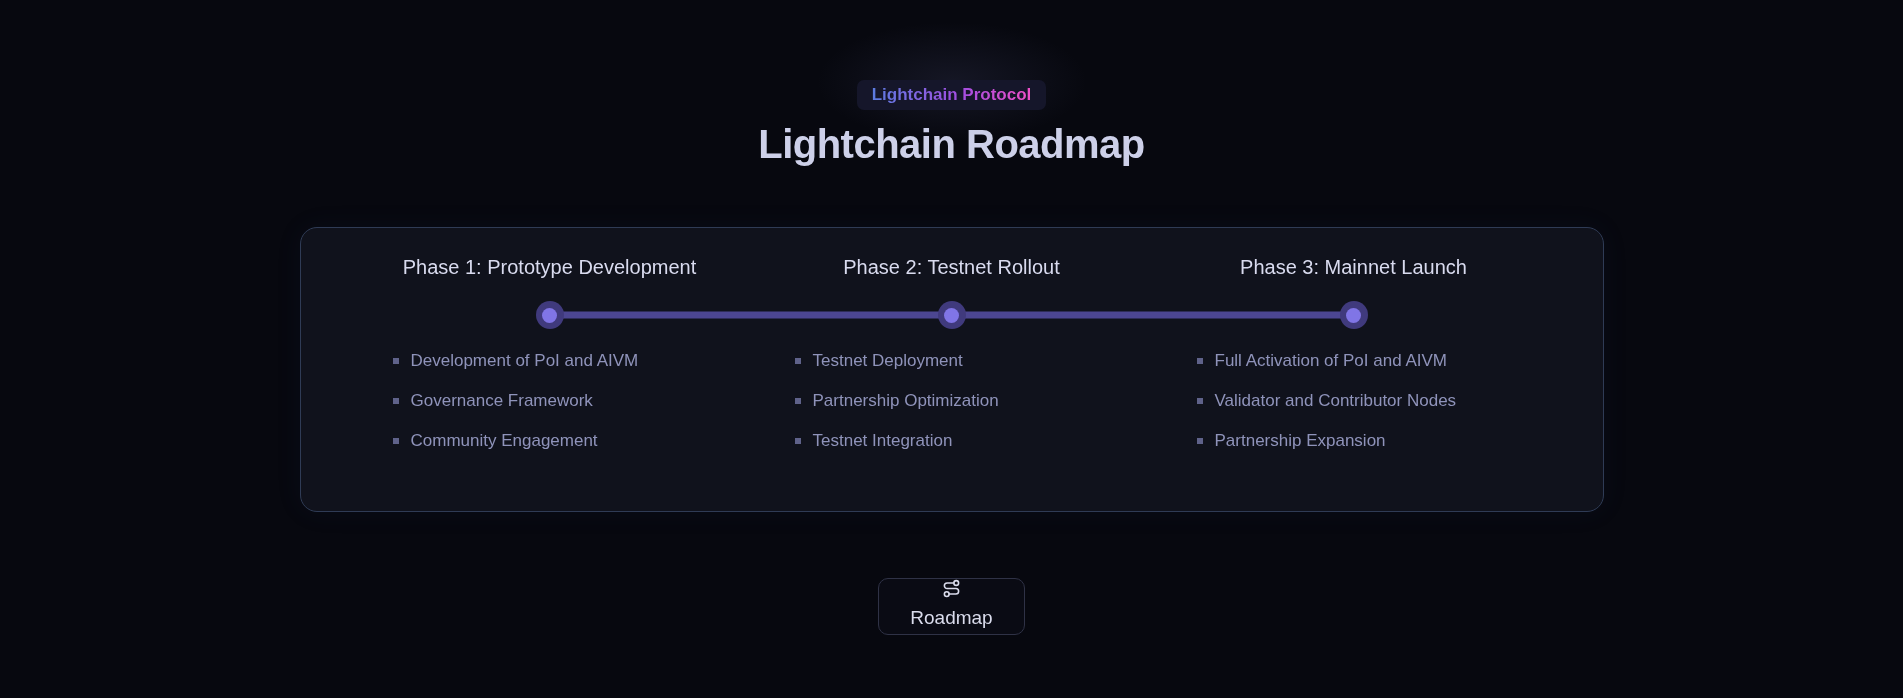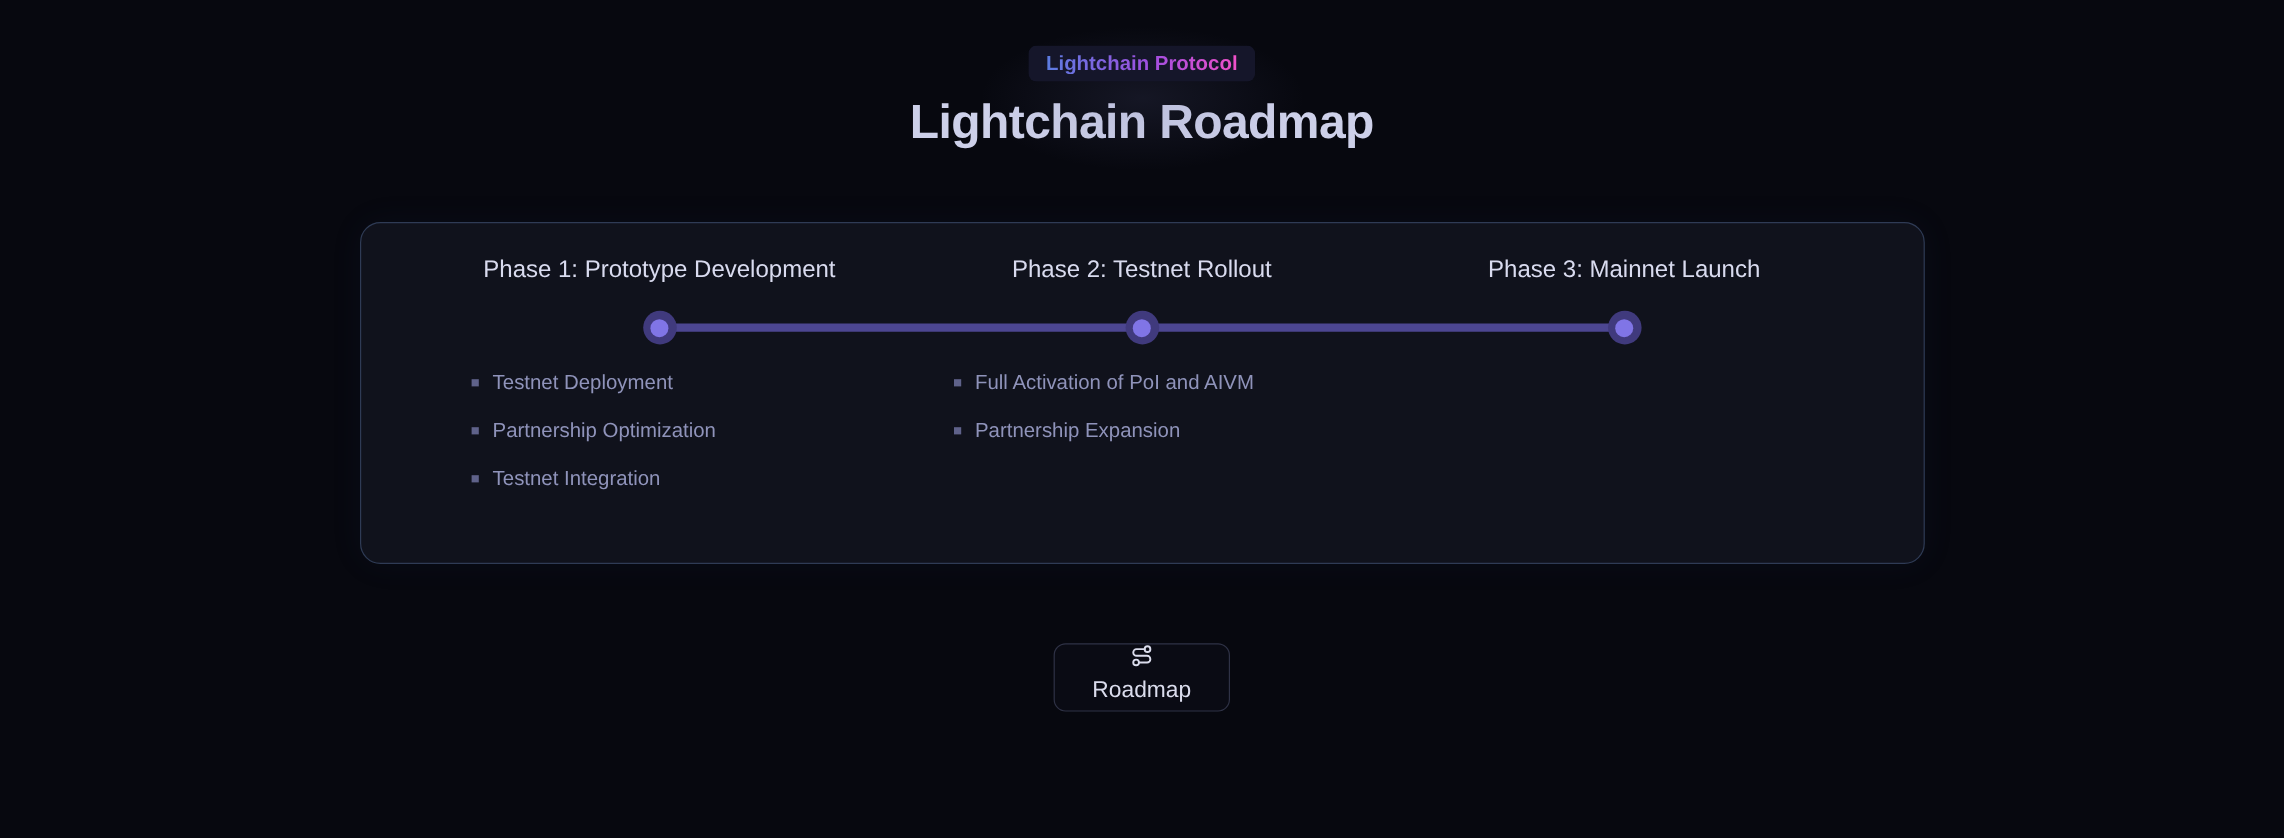--- a/index.html
+++ b/index.html
@@ -24,21 +24,21 @@
   *{margin:0;padding:0;box-sizing:border-box;}
   html,body{width:1903px;height:698px;overflow:hidden;}
   body{
     background:var(--page_background);
     font-family:"Liberation Sans","DejaVu Sans",sans-serif;
     color:var(--heading_text);
   }
   .page{position:relative;width:1903px;height:698px;}
 
   
-  .hero{position:relative;padding-top:38px;text-align:center;}
+  .hero{position:relative;padding-top:80px;text-align:center;}
   .glow{
     position:absolute;left:50%;top:22px;transform:translateX(-50%);
     width:270px;height:120px;border-radius:24px;
     background:radial-gradient(closest-side,rgba(95,98,150,0.16),rgba(95,98,150,0.0));
     pointer-events:none;
   }
   .badge{
     position:relative;display:inline-block;
     background:var(--badge_background);
     border-radius:7px;
@@ -154,26 +154,32 @@
       </div>
       <div class="dot-cell">
         <span class="dot">
             <span class="dot-inner"></span>
           </span>
       </div>
     </div>
 
     <div class="row lists">
       <ul class="phase-list">
+        <li>Development of PoI and AIVM</li>
+        <li>Governance Framework</li>
+        <li>Community Engagement</li>
+      </ul>
+      <ul class="phase-list">
         <li>Testnet Deployment</li>
         <li>Partnership Optimization</li>
         <li>Testnet Integration</li>
       </ul>
       <ul class="phase-list">
         <li>Full Activation of PoI and AIVM</li>
+        <li>Validator and Contributor Nodes</li>
         <li>Partnership Expansion</li>
       </ul>
     </div>
 
   </section>
 
   <div class="footer">
     <button class="roadmap-btn">
       <span>
         <svg width="19" height="19" viewBox="0 0 24 24" fill="none" stroke="currentColor" stroke-width="2" stroke-linecap="round" stroke-linejoin="round">

